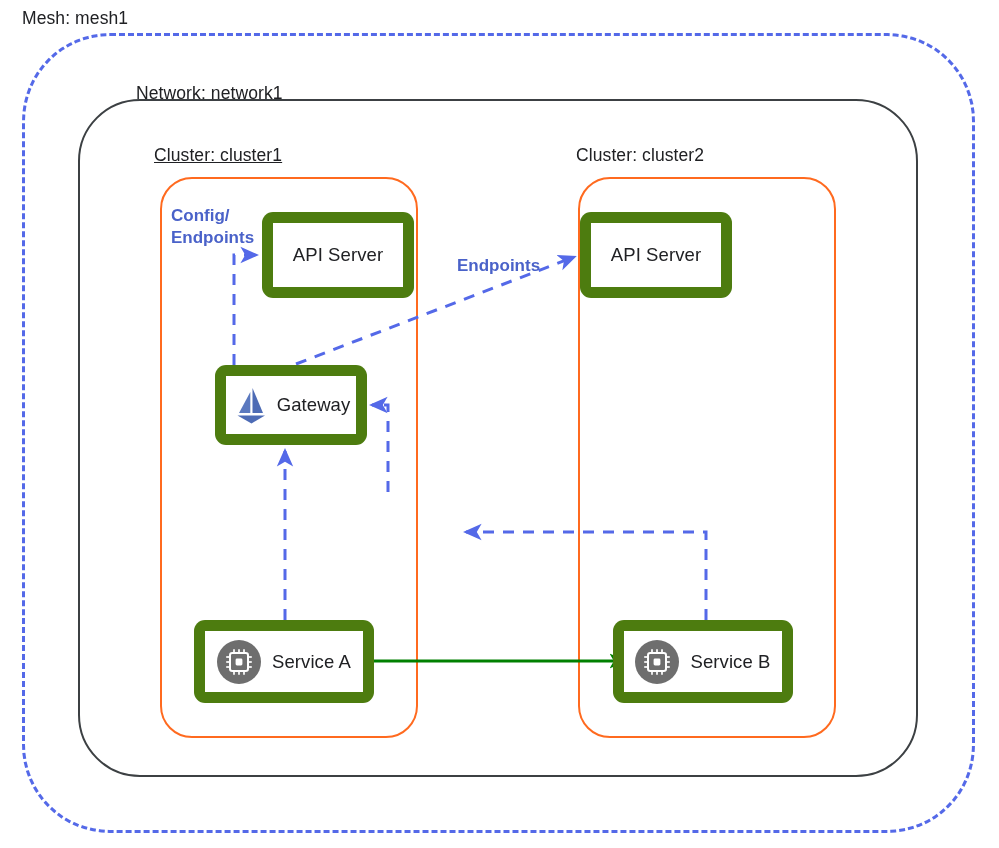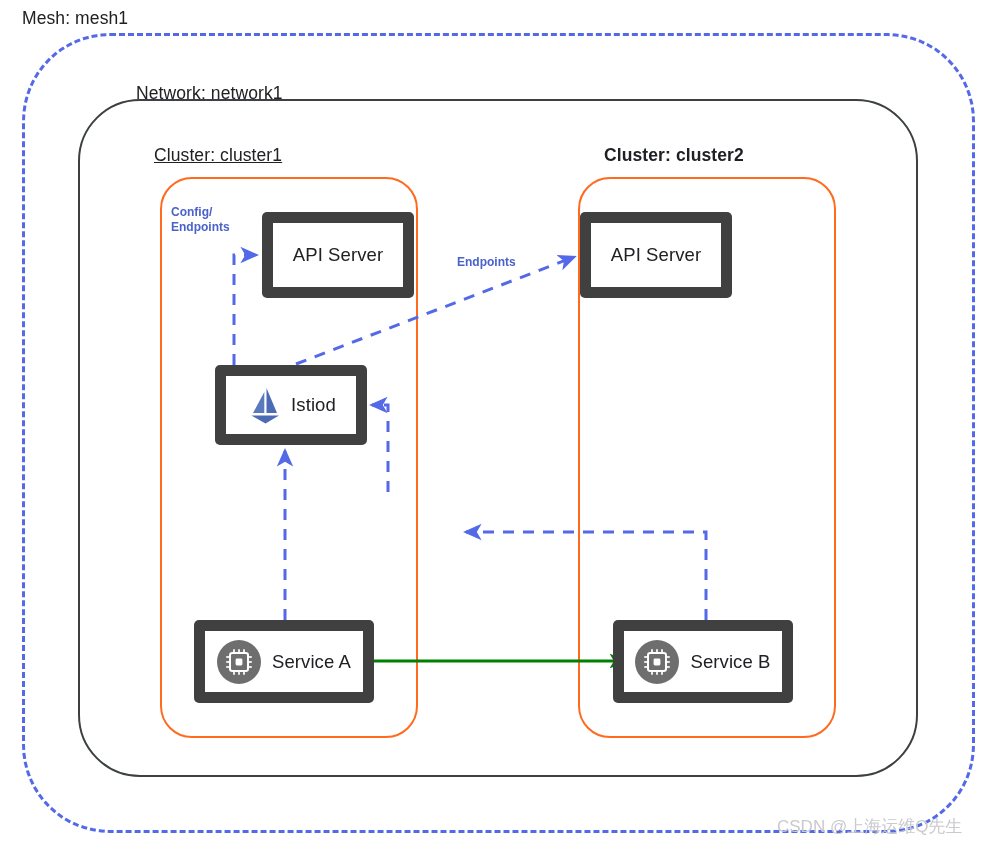--- a/index.html
+++ b/index.html
@@ -61,28 +61,28 @@
   .caption {
     position: absolute;
     color: #202124;
     font-size: 17.5px;
     white-space: nowrap;
     letter-spacing: 0.1px;
   }
   .cap-mesh    { left: 22px;  top: 8px; }
   .cap-network { left: 93px;  top: 83px; margin-left: 43px; }
   .cap-cluster1{ left: 154px; top: 145px; text-decoration: underline; }
-  .cap-cluster2{ left: 604px; top: 145px; font-weight: bold; }
+  .cap-cluster2{ left: 576px; top: 145px; }
 
   
   .node {
     position: absolute;
     box-sizing: border-box;
-    background: #404040;
-    border-radius: 5px;
+    background: #4d7c0f;
+    border-radius: 11px;
     padding: 11px;
     text-align: center;
   }
   .node-inner {
     box-sizing: border-box;
     width: 100%;
     height: 100%;
     background: #ffffff;
     display: flex;
     flex-direction: row;
@@ -111,21 +111,21 @@
     position: absolute;
     left: 0; top: 0;
     width: 999px;
     height: 848px;
     pointer-events: none;
   }
   
   .edge-label {
     position: absolute;
     color: #4a62c9;
-    font-size: 12px;
+    font-size: 17px;
     font-weight: bold;
     line-height: 1.28;
     white-space: pre;
   }
   .lbl-config    { left: 171px; top: 205px; }
   .lbl-endpoints { left: 457px; top: 255px; }
 
   
   .watermark {
     position: absolute;
@@ -192,21 +192,21 @@
     </div>
   </div>
 
   <div class="node node-istiod">
     <div class="node-inner">
       <svg class="icon-istio" viewBox="0 0 34 38">
         <polygon points="20.5,2 20.5,27 31,27" fill="#4d6bb5"></polygon>
         <polygon points="18.3,6 7,27 18.3,27" fill="#5b79bf"></polygon>
         <polygon points="5.5,29.6 33,29.6 19.5,37.5" fill="#4d6bb5"></polygon>
       </svg>
-      <span class="node-label">Istiod</span>
+      <span class="node-label">Gateway</span>
     </div>
   </div>
 
 
   <div class="node node-svcb">
     <div class="node-inner">
       <svg class="icon-svc" viewBox="0 0 44 44">
         <circle cx="22" cy="22" r="22" fill="#6e6e6e"></circle>
         <rect x="13" y="13" width="18" height="18" rx="2.2" fill="none" stroke="#ffffff" stroke-width="2"></rect>
         <rect x="18.6" y="18.6" width="6.8" height="6.8" rx="1.4" fill="#ffffff"></rect>
@@ -247,15 +247,14 @@
           <line x1="9.2" y1="27" x2="13" y2="27"></line>
           <line x1="31" y1="17" x2="34.8" y2="17"></line>
           <line x1="31" y1="22" x2="34.8" y2="22"></line>
           <line x1="31" y1="27" x2="34.8" y2="27"></line>
         </g>
       </svg>
       <span class="node-label">Service A</span>
     </div>
   </div>
 
-  <div class="watermark">CSDN @上海运维Q先生</div>
 
 </div>
 
 </body></html>

